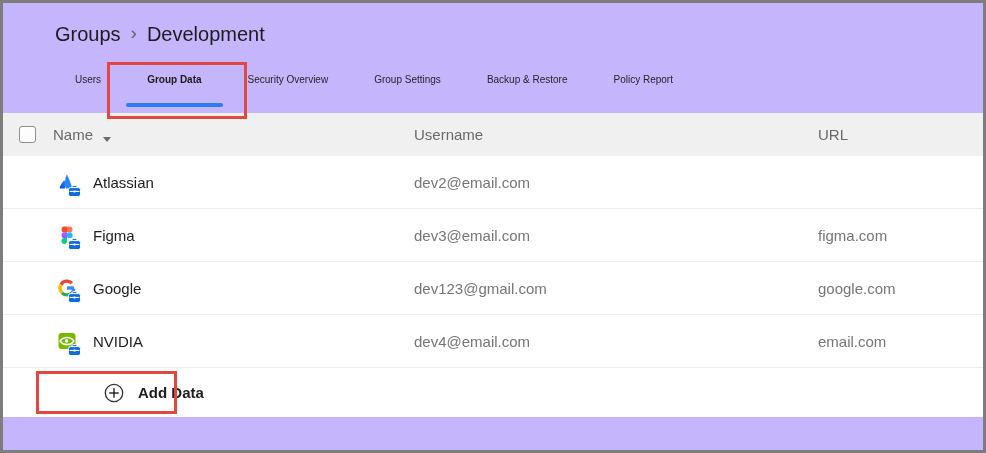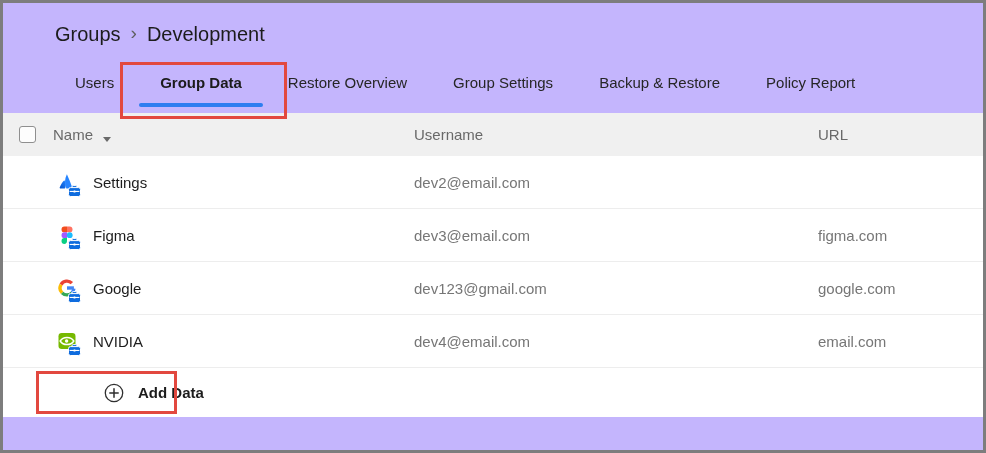--- a/index.html
+++ b/index.html
@@ -27,21 +27,21 @@
   .tabbar {
     margin:22px 0 0 72px;
     height:40px;
     display:flex; gap:46px;
     position:relative;
     z-index:4;
   }
   .tab {
     position:relative;
     padding-top:5px;
-    font-size:15px; color:#262626;
+    font-size:10px; color:#262626;
     white-space:nowrap;
     cursor:default;
   }
   .tab.selected { font-weight:bold; color:#1b1b1b; }
   .tab-underline {
     position:absolute; left:-21px; right:-21px; bottom:2px;
     height:4px; border-radius:2px;
     background:var(--accent,#2e7df0);
   }
   .tab-annotation {
@@ -127,21 +127,21 @@
     <span>Development</span>
   </div>
 
   <div class="tabbar">
     <div class="tab">Users</div>
     <div class="tab selected">
       <span>Group Data</span>
       <span class="tab-underline"></span>
       <span class="tab-annotation"></span>
     </div>
-    <div class="tab">Restore Overview</div>
+    <div class="tab">Security Overview</div>
     <div class="tab">Group Settings</div>
     <div class="tab">Backup &amp; Restore</div>
     <div class="tab">Policy Report</div>
   </div>
 
   <div class="table">
     <div class="thead">
       <div class="name-head">
         <span class="checkbox"></span>
         <span class="name-head-label">Name</span>
@@ -159,21 +159,21 @@
       <div class="name-cell">
         <span class="favicon">
           <svg class="main" width="20" height="20" viewBox="0 0 20 20">
             <path d="M7.3 8.2 C8.9 10.4 9.3 13 8.3 15.9 c-0.1 0.3 -0.4 0.5 -0.7 0.5 H3.2 c-0.4 0 -0.7 -0.4 -0.5 -0.8 C3.8 12.7 5.3 10.1 7.3 8.2 Z" fill="url(#atlgrad)"></path>
             <path d="M9.9 2.2 c-2.3 4.5 -2.5 9.2 -0.6 14.2 h5.4 c0.4 0 0.7 -0.4 0.5 -0.8 C13.8 11.3 12 6.8 9.9 2.2 Z" fill="#2684FF"></path>
           </svg>
           <svg class="badge" width="13" height="12" viewBox="0 0 13 12">
               <use href="#badge-briefcase"></use>
             </svg>
         </span>
-        <span class="name-text">Settings</span>
+        <span class="name-text">Atlassian</span>
       </div>
       <div class="sub-cell">dev2@email.com</div>
     </div>
 
     <div class="row">
       <div class="name-cell">
         <span class="favicon">
           <svg class="main" width="20" height="20" viewBox="0 0 20 20">
             <path d="M10 1.5 H7.4 a2.9 2.9 0 0 0 0 5.8 H10 Z" fill="#F24E1E"></path>
             <path d="M10 1.5 h2.6 a2.9 2.9 0 0 1 0 5.8 H10 Z" fill="#FF7262"></path>

